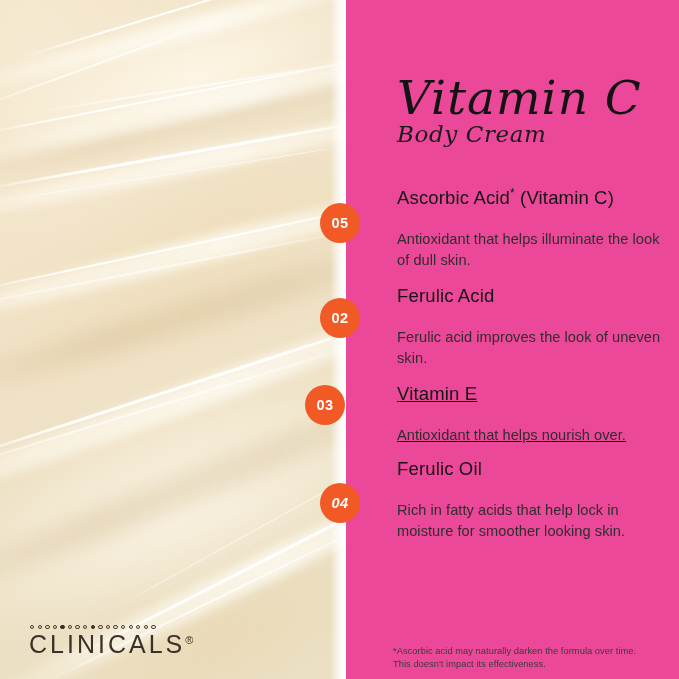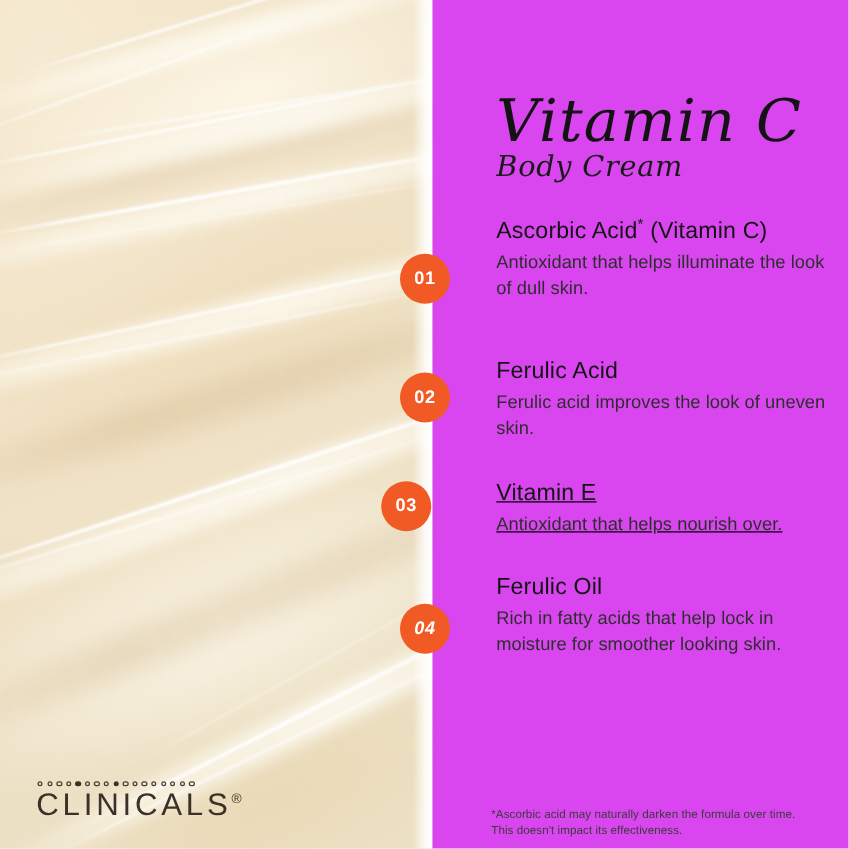--- a/index.html
+++ b/index.html
@@ -127,21 +127,21 @@
     letter-spacing: 0;
   }
 
   
   #content-panel {
     position: absolute;
     left: 346px;
     top: 0;
     width: 333px;
     height: 679px;
-    background: #d946ef;
+    background: #ec4899;
   }
 
   #title-block {
     position: absolute;
     left: 51px;
     top: 74px;
   }
   #product-title {
     font-family: "DejaVu Serif", "Liberation Serif", serif;
     font-style: italic;
@@ -189,21 +189,21 @@
     font-size: 12px;
     vertical-align: super;
     line-height: 0;
   }
   .ing-desc {
     font-family: "Liberation Sans", sans-serif;
     font-size: 14.6px;
     font-weight: 400;
     color: #2e2e2e;
     line-height: 1.42;
-    margin-top: 5px;
+    margin-top: 20px;
     letter-spacing: 0.05px;
   }
 
   
   .badge {
     position: absolute;
     width: 40px;
     height: 40px;
     border-radius: 50%;
     background: #f15a24;
@@ -304,21 +304,21 @@
 
   <div id="content-panel">
 
     <div id="title-block">
       <div id="product-title">Vitamin C</div>
       <div id="product-subtitle">Body Cream</div>
     </div>
 
     <div id="ingredient-list">
 
-      <div class="ingredient-item" style="top:172px;">
+      <div class="ingredient-item" style="top:186px;">
         <div class="ing-title"><span>Ascorbic Acid</span><span class="sup">*</span><span> (Vitamin C)</span></div>
         <div class="ing-desc">Antioxidant that helps illuminate the look of dull skin.</div>
       </div>
 
       <div class="ingredient-item" style="top:284px;">
         <div class="ing-title"><span>Ferulic Acid</span></div>
         <div class="ing-desc">Ferulic acid improves the look of uneven skin.</div>
       </div>
 
       <div class="ingredient-item" style="top:382px;text-decoration:underline;">
@@ -329,18 +329,18 @@
       <div class="ingredient-item" style="top:457px;">
         <div class="ing-title"><span>Ferulic Oil</span></div>
         <div class="ing-desc">Rich in fatty acids that help lock in moisture for smoother looking skin.</div>
       </div>
 
     </div>
 
     <div id="footnote">*Ascorbic acid may naturally darken the formula over time. This doesn't impact its effectiveness.</div>
   </div>
 
-  <div class="badge" style="left:320px; top:203px;">01</div>
+  <div class="badge" style="left:320px; top:203px;">05</div>
   <div class="badge" style="left:320px; top:298px;">02</div>
   <div class="badge" style="left:305px; top:385px;">03</div>
   <div class="badge" style="left:320px; top:483px;font-style:italic;">04</div>
 
 </div>
 
 </body></html>

